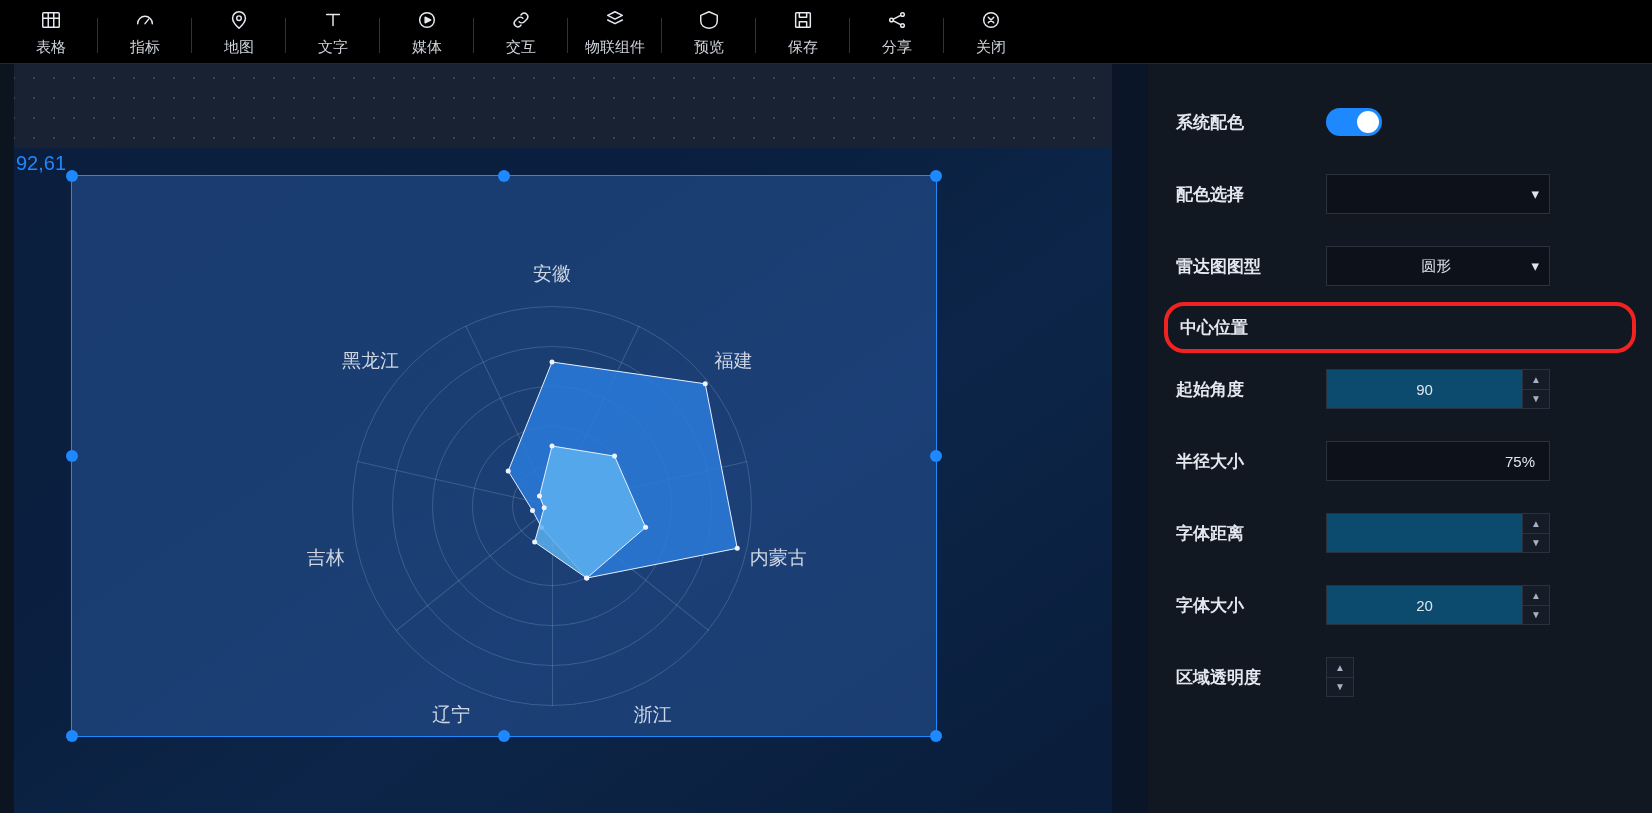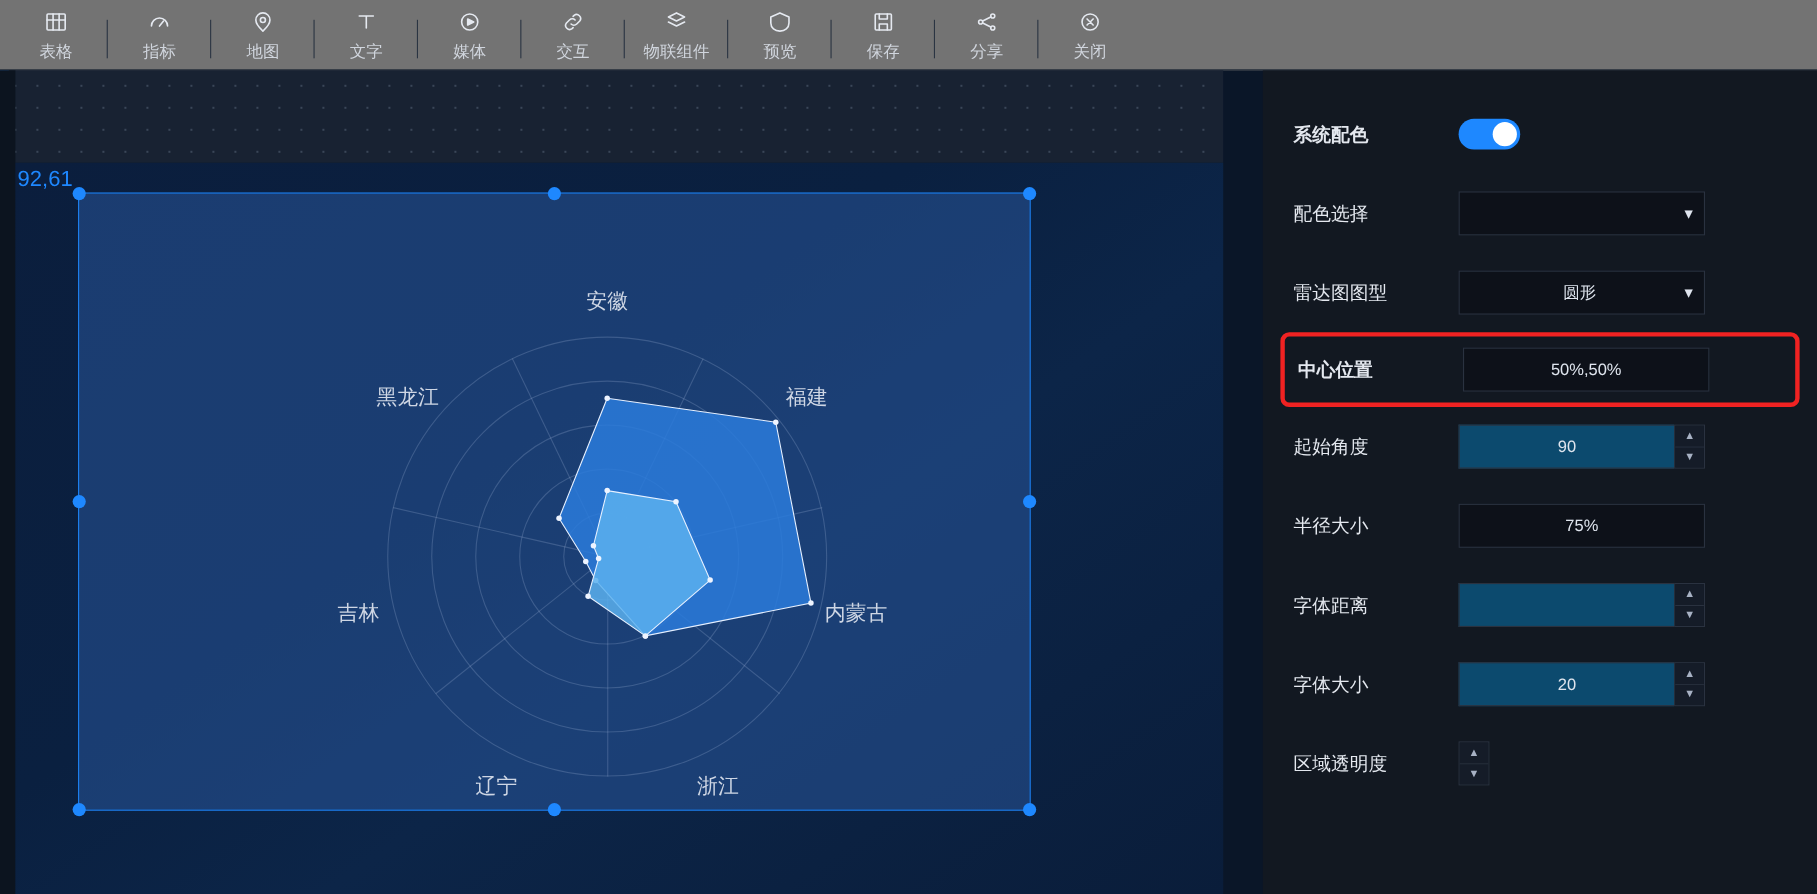--- a/index.html
+++ b/index.html
@@ -8,21 +8,21 @@
     height: 813px;
     background: #0a1628;
     color: #d0d5dd;
     overflow: hidden;
     position: relative;
   }
   .topbar {
     display:flex;
     align-items:flex-start;
     height:64px;
-    background:#737373;
+    background:#000000;
     padding:8px 4px 0 4px;
     border-bottom:1px solid #1e2836;
   }
   .tb-item {
     width:94px;
     display:flex;
     flex-direction:column;
     align-items:center;
     justify-content:flex-start;
     color:#d0d5dd;
@@ -132,21 +132,21 @@
     display:flex;
     align-items:center;
     height:72px;
   }
   .prow .plabel {
     width:150px;
     font-size:17px;
     color:#e4e8ef;
     font-weight:600;
   }
-  .prow .plabel.normal { font-weight:400; }
+  .prow .plabel.normal { font-weight:700; }
   .pcontrol {
     flex:1;
     display:flex;
     align-items:center;
   }
   .inputbox {
     height:40px;
     width:224px;
     background:#0d1119;
     border:1px solid #2a3240;
@@ -207,21 +207,21 @@
   }
   .toggle .knob {
     position:absolute;
     right:3px; top:3px;
     width:22px; height:22px;
     background:#fff;
     border-radius:50%;
   }
   .highlight {
     border:4px solid #f02222;
-    border-radius:8px;
+    border-radius:20px;
     padding:10px 0 10px 0;
     margin-left:-12px;
     padding-left:12px;
     margin-right:-12px;
     padding-right:12px;
     height:auto;
   }
   .colorfield {
     display:flex;
     align-items:center;
@@ -438,44 +438,39 @@
       <div class="pcontrol">
         <div class="selectbox">
           <span style="margin:0 auto;">圆形</span>
           <span>▾</span>
         </div>
       </div>
     </div>
 
     <div class="prow highlight">
       <div class="plabel">中心位置</div>
-      <div class="pcontrol">
-        <div class="inputbox" style="justify-content:center;">
-          <span>50%,50%</span>
-        </div>
-      </div>
     </div>
 
     <div class="prow">
       <div class="plabel normal">起始角度</div>
       <div class="pcontrol">
         <div class="spinbox">
           <div class="spin-input">90</div>
           <div class="spin-btns">
             <div class="spin-up">▲</div>
             <div class="spin-down">▼</div>
           </div>
         </div>
       </div>
     </div>
 
     <div class="prow">
       <div class="plabel normal">半径大小</div>
       <div class="pcontrol">
-        <div class="inputbox" style="justify-content:center;">
+        <div class="inputbox" style="justify-content:flex-end;">
           <span>75%</span>
         </div>
       </div>
     </div>
 
     <div class="prow">
       <div class="plabel normal">字体距离</div>
       <div class="pcontrol">
         <div class="spinbox">
           <div class="spin-input"></div>

